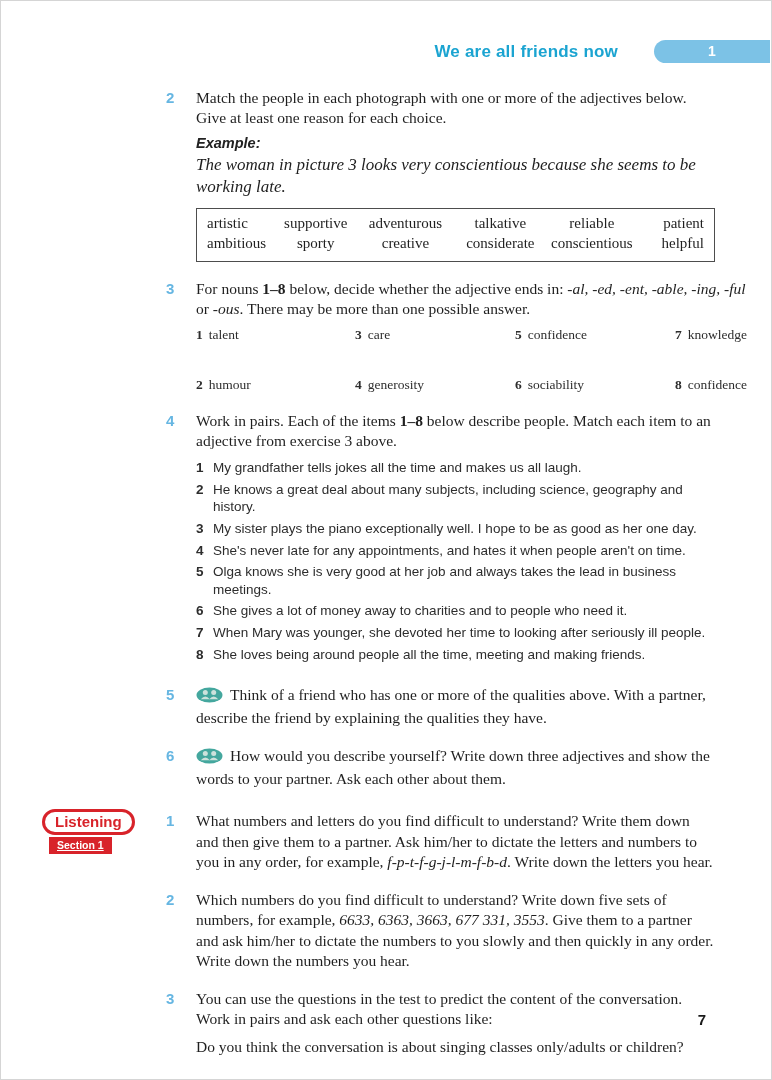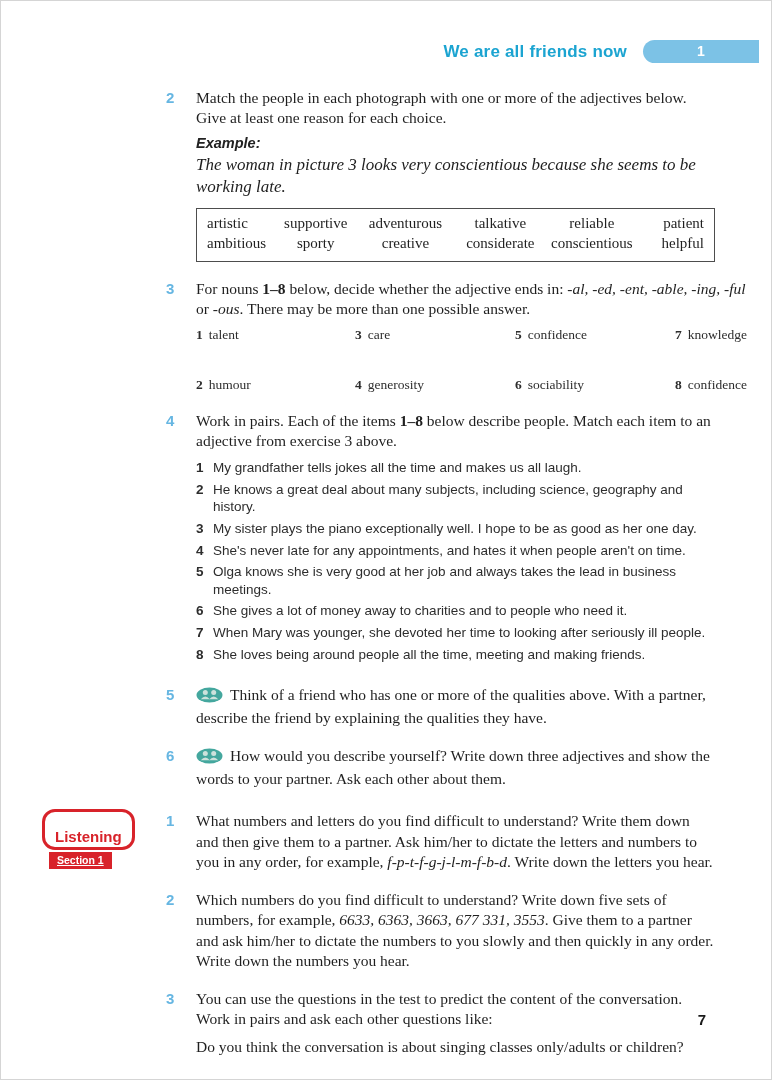--- a/index.html
+++ b/index.html
@@ -4,21 +4,21 @@
 <style>
   html,body { margin:0; padding:0; background:#e9e9e9; }
   .page {
     position:relative; width:772px; height:1080px; margin:0 auto;
     background:#ffffff; overflow:hidden;
     box-shadow: inset 0 0 0 1px #d5d5d5;
     font-family:"Liberation Serif", serif; color:#1f1f1f;
   }
 
   
-  .header { position:absolute; top:40px; right:13px; display:flex; align-items:center; }
+  .header { position:absolute; top:40px; right:2px; display:flex; align-items:center;gap:20px; }
   .header-title {
     font-family:"Liberation Sans", sans-serif; font-weight:bold; font-size:17px;
     color:#1ba4d1; letter-spacing:0.2px;
   }
   .unit-badge {
     width:116px; height:23px; margin-left:16px;
     background:#7cc2e6; border-radius:12px 0 0 12px;
     color:#ffffff; font-family:"Liberation Sans", sans-serif; font-weight:bold;
     font-size:14px; line-height:23px; text-align:center;
   }
@@ -76,21 +76,21 @@
   .pair-icon { display:inline-block; vertical-align:-3px; margin-right:7px; }
   .mt-ex  { margin-top:17px; }
   .mt-listening { margin-top:22px; }
 
   
   .listening-wrap { position:relative; }
   .listening-badge { position:absolute; left:-124px; top:-2px; width:110px; }
   .listening-pill {
     display:inline-block; border:3px solid #d8232a; border-radius:13px; background:#fff;
     color:#d8232a; font-family:"Liberation Sans", sans-serif; font-weight:bold;
-    font-size:15px; padding:16px 10px 2px 10px; position:relative; z-index:2;
+    font-size:15px; padding:1px 10px 2px 10px; position:relative; z-index:2;
   }
   .listening-sub {
     display:inline-block; background:#d8232a; color:#fff;
     font-family:"Liberation Sans", sans-serif; font-weight:bold; font-size:10.5px;
     padding:2px 8px 3px 8px; margin-left:7px; margin-top:-4px; position:relative; z-index:1;text-decoration:underline;
   }
 
   
   .page-number {
     position:absolute; right:66px; bottom:52px;

